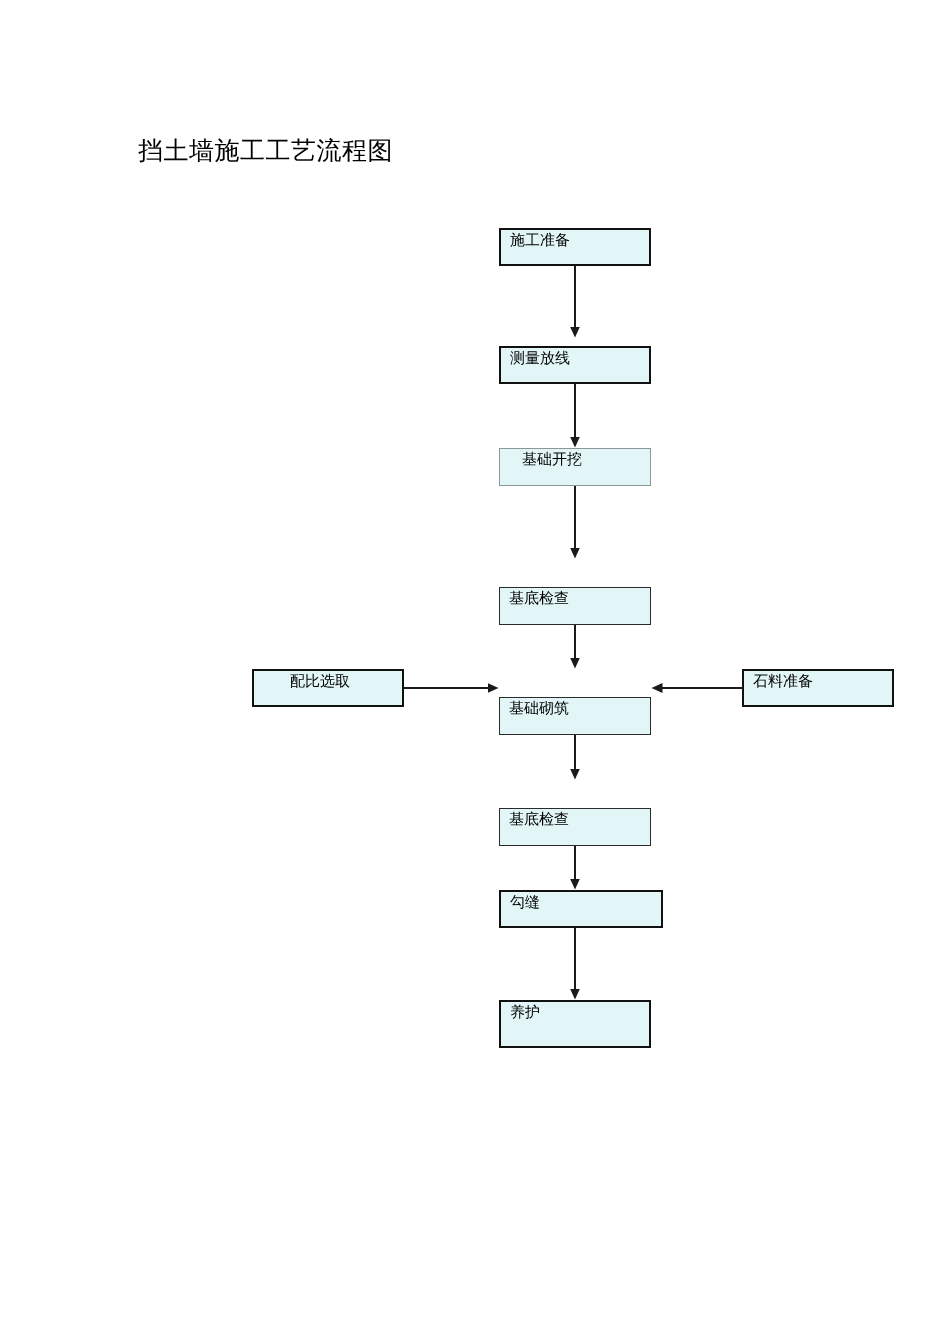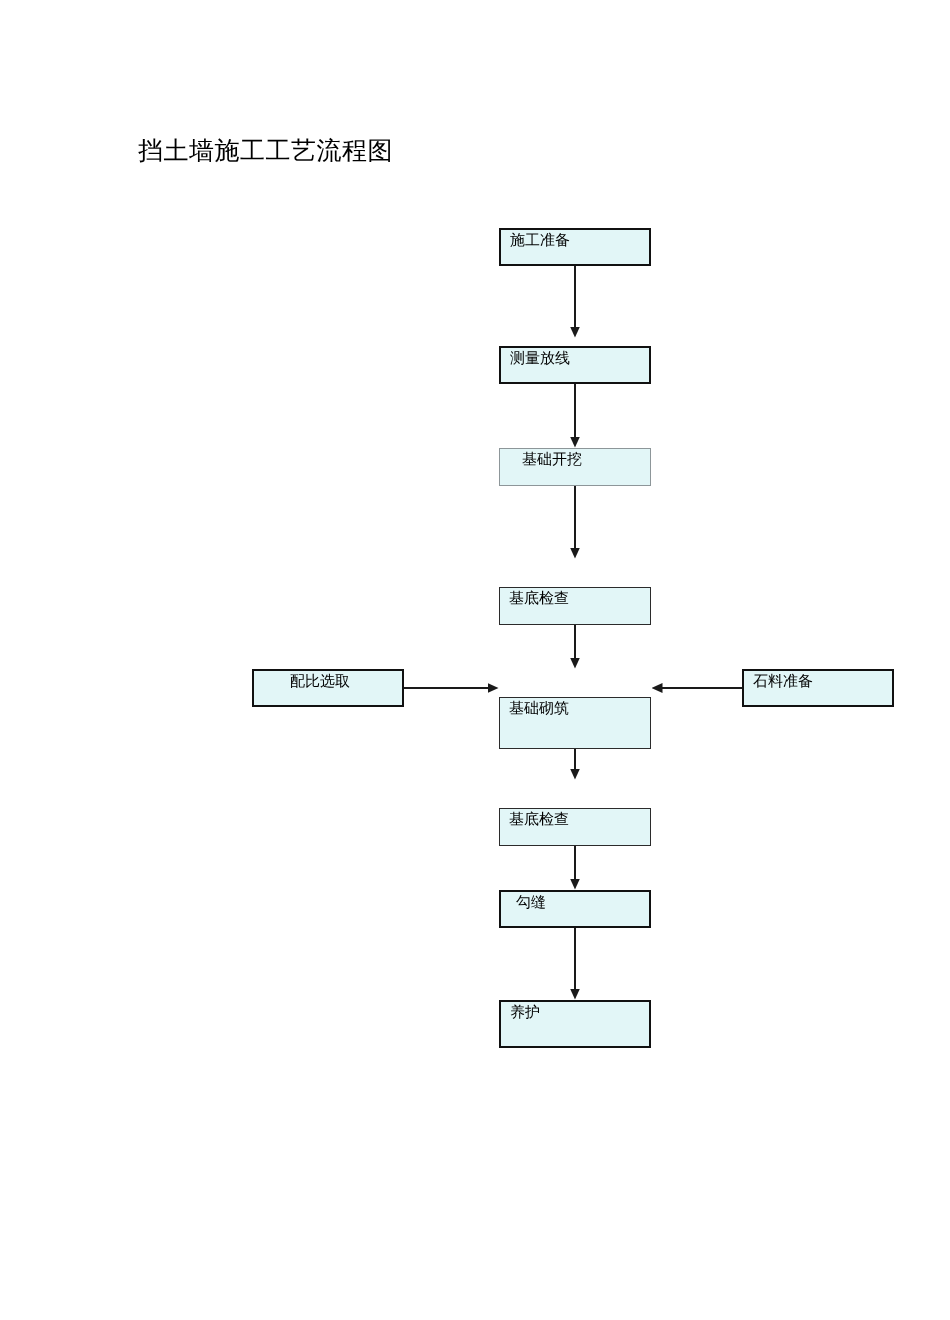--- a/index.html
+++ b/index.html
@@ -132,29 +132,29 @@
   </div>
 
   <div class="node border-soft" style="left:499px; top:448px; width:152px; height:38px;padding-left:13px;">
     <span class="node-label">基础开挖</span>
   </div>
 
   <div class="node border-mid" style="left:499px; top:559px; width:152px; height:38px;">
     <span class="node-label">基底检查</span>
   </div>
 
-  <div class="node border-mid" style="left:499px; top:669px; width:152px; height:52px;">
+  <div class="node border-mid" style="left:499px; top:669px; width:152px; height:38px;">
     <span class="node-label">基础砌筑</span>
   </div>
 
   <div class="node border-mid" style="left:499px; top:780px; width:152px; height:38px;">
     <span class="node-label">基底检查</span>
   </div>
 
-  <div class="node border-dark" style="left:499px; top:890px; width:152px; height:38px;padding-left:6px;">
+  <div class="node border-dark" style="left:499px; top:890px; width:164px; height:38px;">
     <span class="node-label">勾缝</span>
   </div>
 
   <div class="node border-dark" style="left:499px; top:1000px; width:152px; height:48px;">
     <span class="node-label">养护</span>
   </div>
 
   <div class="node border-dark" style="left:252px; top:669px; width:152px; height:38px;padding-left:27px;">
     <span class="node-label">配比选取</span>
   </div>

